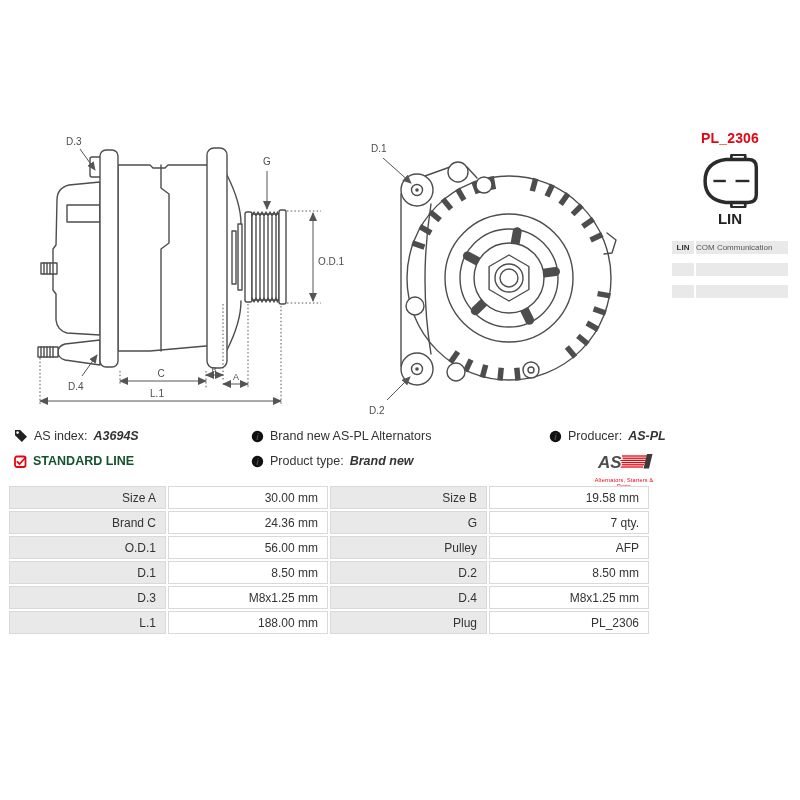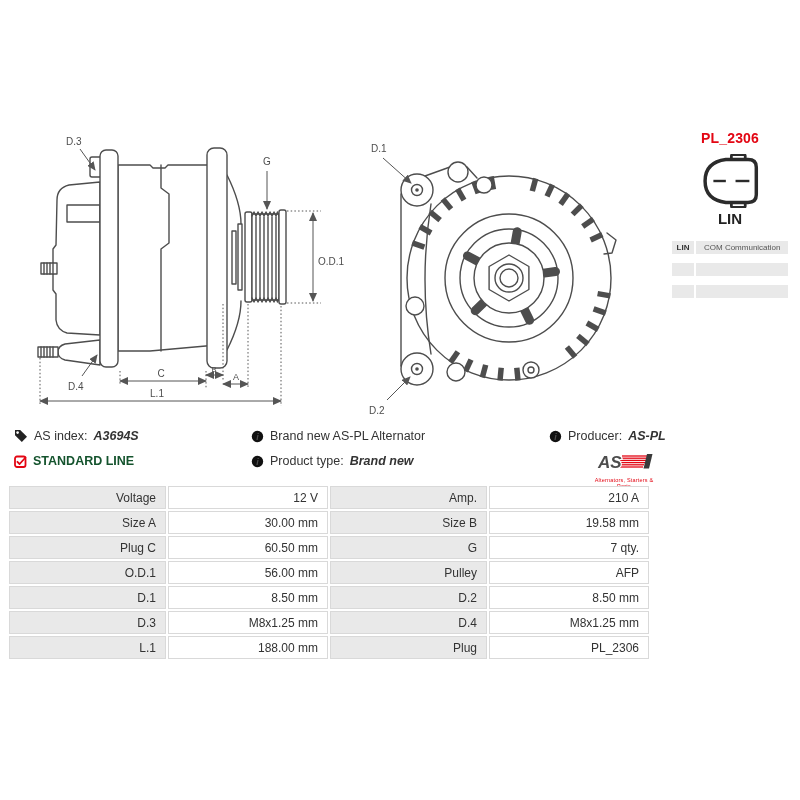--- a/index.html
+++ b/index.html
@@ -7,21 +7,21 @@
   .abs{position:absolute;}
 
   
   .plug-panel{left:672px;top:130px;width:116px;text-align:center;}
   .plug-code{color:#e30613;font-weight:bold;font-size:14px;letter-spacing:.2px;cursor:pointer;}
   .connector{margin:8px auto 2px auto;display:block;}
   .connector-name{font-weight:bold;font-size:15px;color:#222;}
   .comm-table{margin-top:14px;}
   .comm-row{display:flex;gap:2px;margin-bottom:9px;height:13px;}
   .comm-key{width:22px;background:#e9e9e9;font-size:8px;font-weight:bold;color:#333;display:flex;align-items:center;justify-content:center;}
-  .comm-val{flex:1;background:#e9e9e9;font-size:8px;color:#555;display:flex;align-items:center;padding-left:8px;text-align:left;}
+  .comm-val{flex:1;background:#e9e9e9;font-size:8px;color:#555;display:flex;align-items:center;padding-left:0;text-align:left;}
 
   
   .info-line{display:flex;align-items:center;gap:6px;font-size:12.5px;white-space:nowrap;}
   .bold{font-weight:bold;font-style:italic;}
   .red-bold{color:#14532d;font-weight:bold;}
   .logo-tagline{font-size:5.5px;color:#e30613;text-align:center;letter-spacing:.2px;margin-top:-1px;}
 
   
   table.specs{position:absolute;left:7px;top:484px;border-collapse:separate;border-spacing:2px;table-layout:fixed;width:644px;}
   table.specs td{height:21px;font-size:12px;text-align:right;padding:0 9px 0 4px;border:1px solid #d9d9d9;overflow:hidden;white-space:nowrap;}
@@ -215,21 +215,21 @@
     <path d="M3.4,6.8 L5.6,9 L11.5,2.5" fill="none" stroke="#e30613" stroke-width="1.8" stroke-linecap="round" stroke-linejoin="round"></path>
   </svg>
   <span class="red-bold">STANDARD LINE</span>
 </div>
 
 <div class="abs info-line" style="left:251px;top:429px;">
   <svg width="13" height="13" viewBox="0 0 16 16">
     <circle cx="8" cy="8" r="7" fill="#111"></circle>
       <text x="8" y="12" font-size="11" fill="#fff" text-anchor="middle" font-weight="bold" font-style="italic">i</text>
   </svg>
-  <span>Brand new AS-PL Alternator</span>
+  <span>Brand new AS-PL Alternators</span>
 </div>
 <div class="abs info-line" style="left:251px;top:454px;">
   <svg width="13" height="13" viewBox="0 0 16 16">
     <circle cx="8" cy="8" r="7" fill="#111"></circle>
       <text x="8" y="12" font-size="11" fill="#fff" text-anchor="middle" font-weight="bold" font-style="italic">i</text>
   </svg>
   <span>Product type:</span>
   <span class="bold">Brand new</span>
 </div>
 
@@ -258,35 +258,29 @@
 </div>
 
 <table class="specs">
   <colgroup>
       <col style="width:157px">
       <col style="width:160px">
       <col style="width:157px">
       <col style="width:160px">
     </colgroup>
   <tbody>
-      <tr>
-    <td class="lbl">Voltage</td>
-    <td class="val">12 V</td>
-    <td class="lbl">Amp.</td>
-    <td class="val">210 A</td>
-  </tr>
   <tr>
     <td class="lbl">Size A</td>
     <td class="val">30.00 mm</td>
     <td class="lbl">Size B</td>
     <td class="val">19.58 mm</td>
   </tr>
   <tr>
-    <td class="lbl">Plug C</td>
-    <td class="val">60.50 mm</td>
+    <td class="lbl">Brand C</td>
+    <td class="val">24.36 mm</td>
     <td class="lbl">G</td>
     <td class="val">7 qty.</td>
   </tr>
   <tr>
     <td class="lbl">O.D.1</td>
     <td class="val">56.00 mm</td>
     <td class="lbl">Pulley</td>
     <td class="val">AFP</td>
   </tr>
   <tr>

